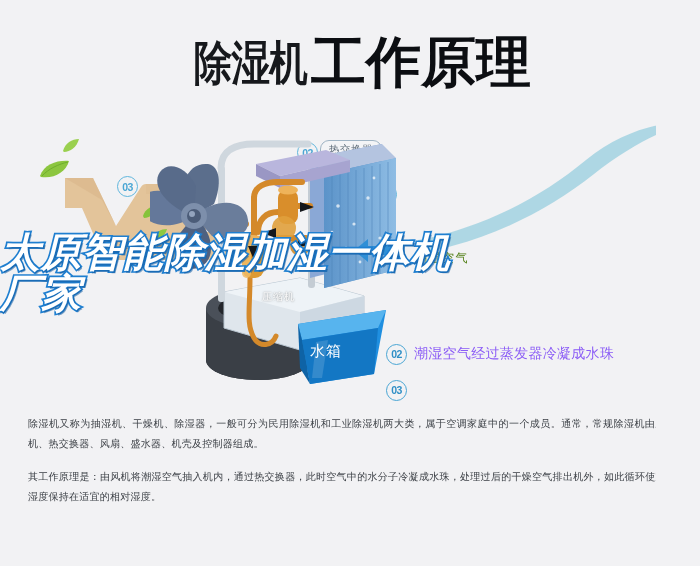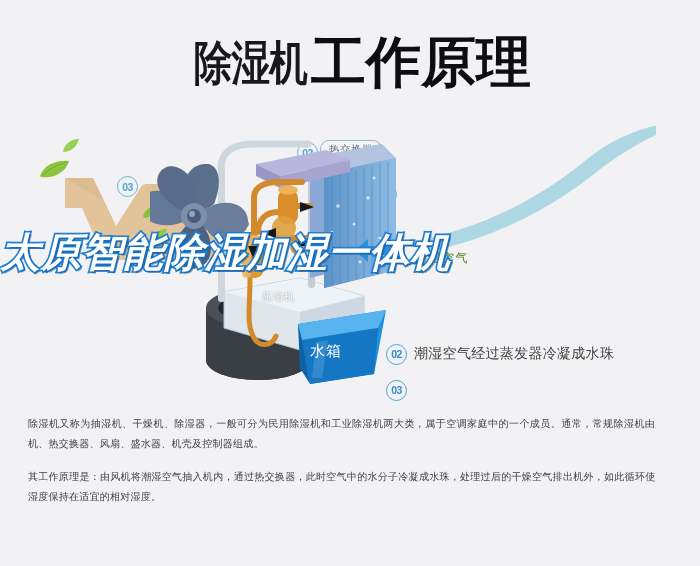--- a/index.html
+++ b/index.html
@@ -112,21 +112,21 @@
   .legend-badge{
     flex:0 0 auto;
     width:19px;height:19px;border-radius:50%;
     border:1.6px solid #4aa6d4;
     color:#2f8fc6;
     font-size:10.5px;font-weight:700;
     display:flex;align-items:center;justify-content:center;
     letter-spacing:-.5px;
   }
   .legend-text{
-    font-size:14px;color:#404040;letter-spacing:.3px;white-space:nowrap;
+    font-size:14px;color:#8b5cf6;letter-spacing:.3px;white-space:nowrap;
   }
 
   
   .watermark{
     position:absolute;left:0;top:232px;width:700px;
     pointer-events:none;
     line-height:1.02;
   }
   .wm-line{
     display:block;
@@ -335,20 +335,21 @@
       </div>
       <div class="legend-row">
         <span class="legend-badge">03</span>
       </div>
     </div>
 
   </div>
 
   <div class="watermark">
     <span class="wm-line">太原智能除湿加湿一体机</span>
+    <span class="wm-line l2">厂家</span>
   </div>
 
   <div class="copy">
     <p class="para">除湿机又称为抽湿机、干燥机、除湿器，一般可分为民用除湿机和工业除湿机两大类，属于空调家庭中的一个成员。通常，常规除湿机由压缩机、热交换器、风扇、盛水器、机壳及控制器组成。</p>
     <p class="para">其工作原理是：由风机将潮湿空气抽入机内，通过热交换器，此时空气中的水分子冷凝成水珠，处理过后的干燥空气排出机外，如此循环使室内湿度保持在适宜的相对湿度。</p>
   </div>
 
 </div>
 
 </body></html>

